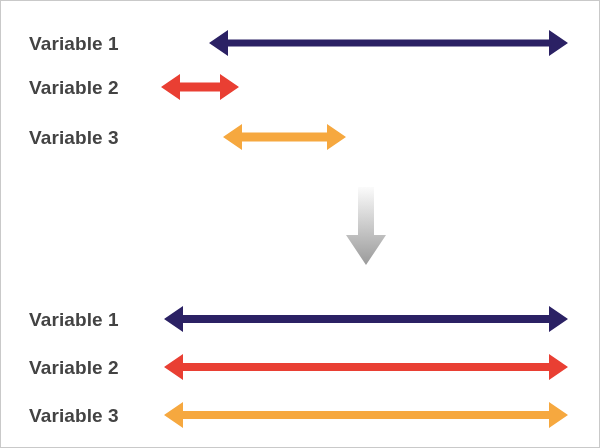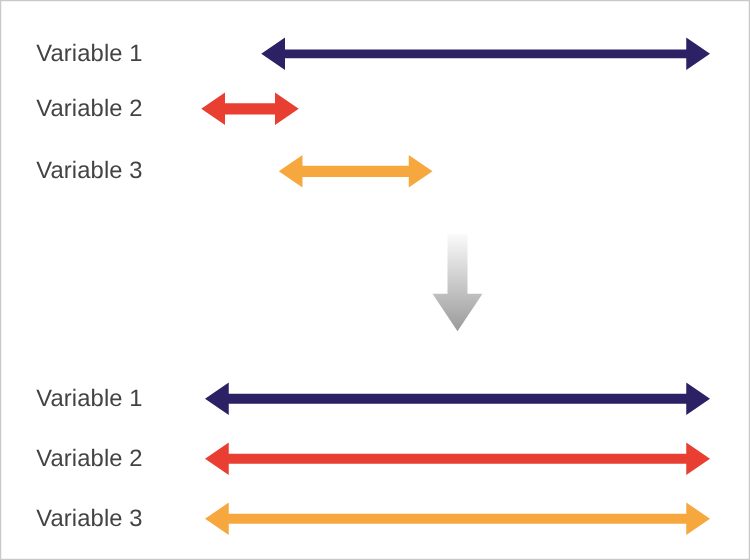--- a/index.html
+++ b/index.html
@@ -17,20 +17,21 @@
     height: 448px;
     background: #ffffff;
     box-sizing: border-box;
     border: 1px solid #c9c9c9;
     overflow: hidden;
   }
   .panel {
     position: absolute;
     left: 0;
     width: 508px;
+    font-weight: bold;
   }
   #panel-before { top: 0; height: 170px; }
   #panel-after  { top: 282px; height: 166px; }
 
   .row {
     position: absolute;
     left: 0;
     width: 600px;
     height: 48px;
   }

